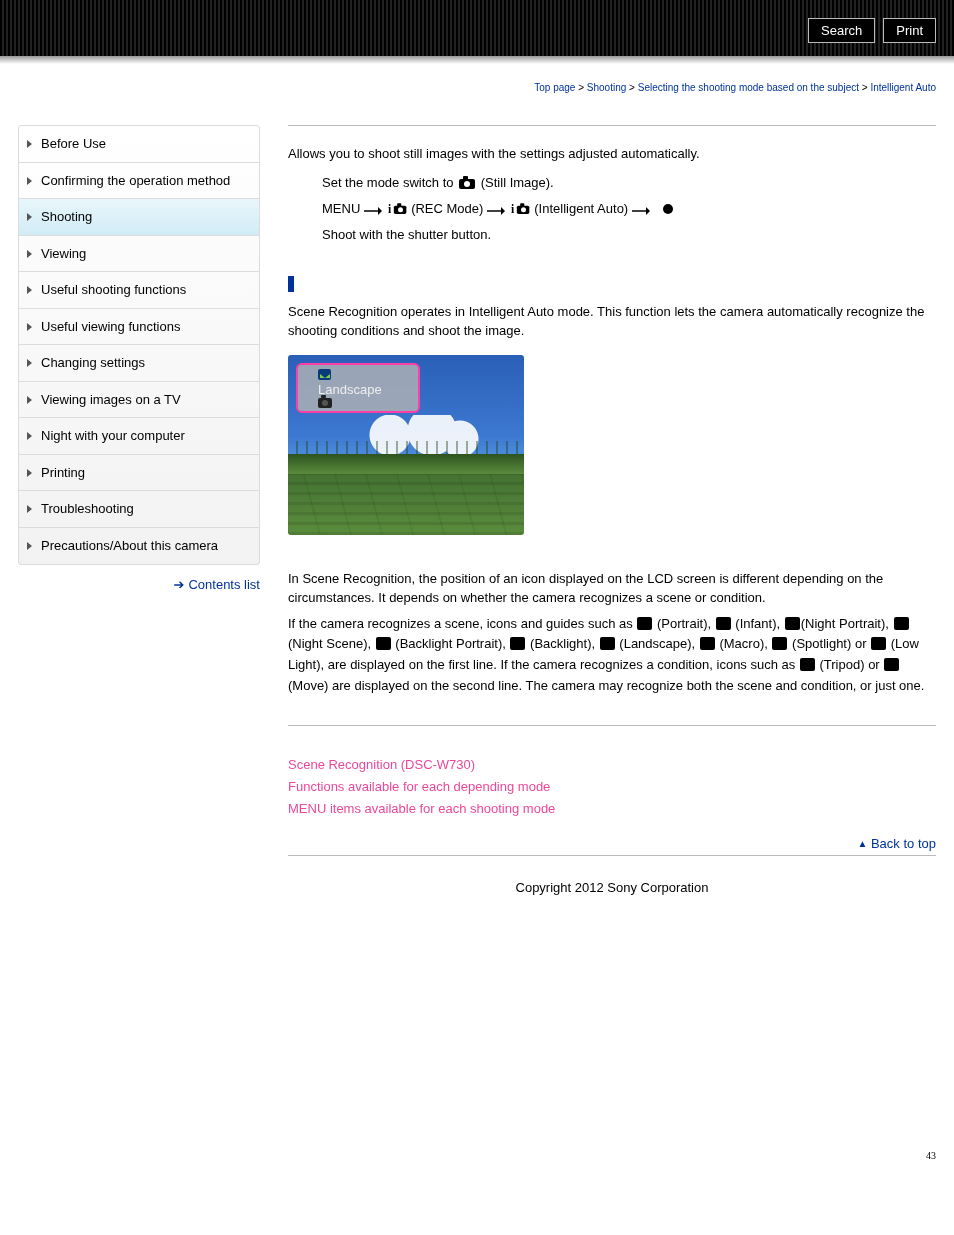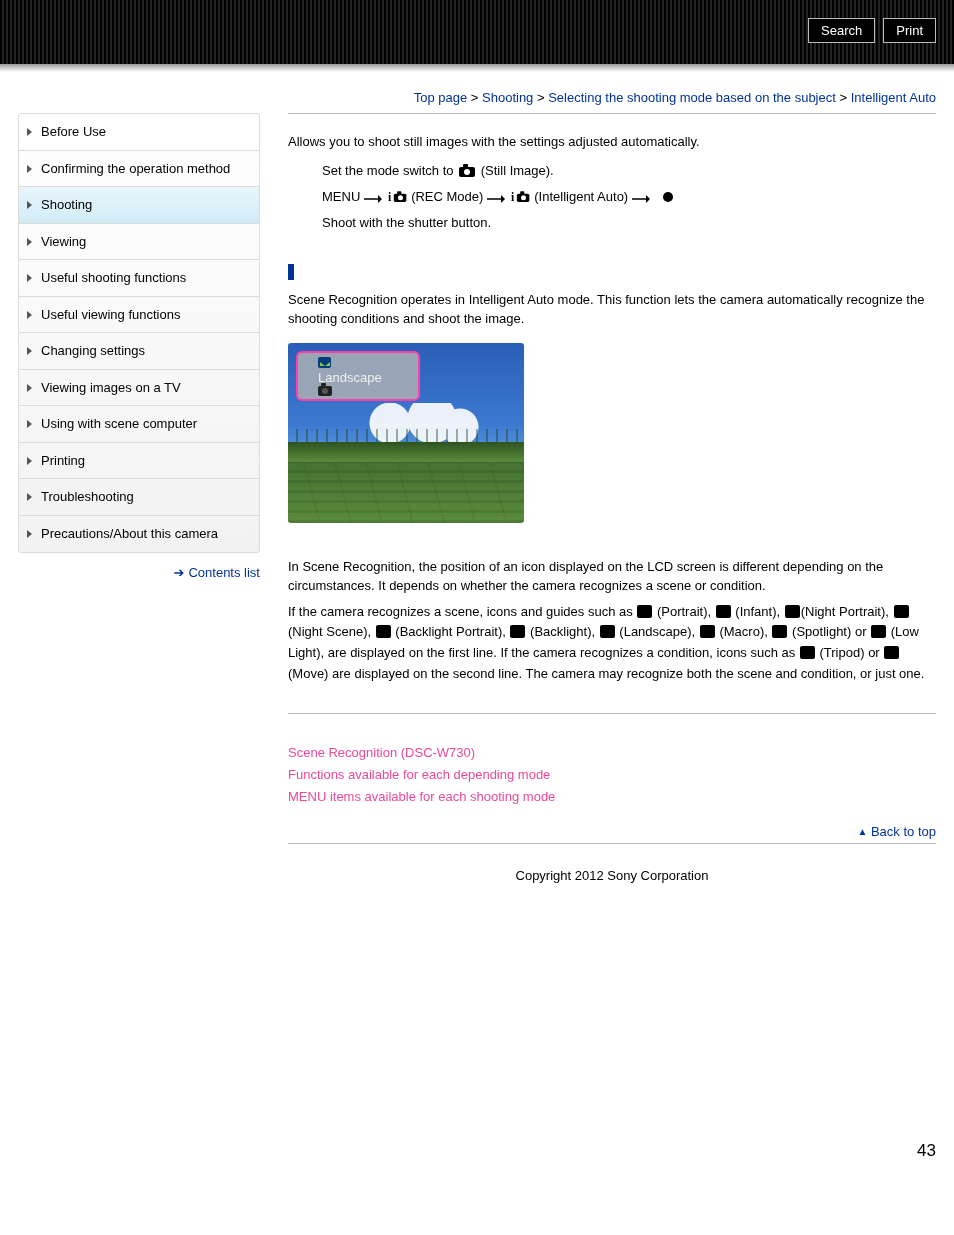--- a/index.html
+++ b/index.html
@@ -5,21 +5,21 @@
   * { box-sizing: border-box; }
   body {
     margin: 0;
     font-family: Arial, Helvetica, sans-serif;
     font-size: 13px;
     color: #000;
     background: #fff;
     width: 954px;
   }
   .header-bar {
-    height: 64px;
+    height: 56px;
     background: repeating-linear-gradient(90deg, #000 0 2px, #222 2px 4px);
     position: relative;
   }
   .header-bar::after {
     content: "";
     position: absolute;
     left: 0; right: 0; bottom: -8px; height: 8px;
     background: linear-gradient(#0006, transparent);
   }
   .header-btns {
@@ -33,23 +33,23 @@
     border: 1px solid #bbb;
     padding: 4px 12px;
     font-size: 13px;
     cursor: pointer;
   }
   .page {
     padding: 18px;
   }
   .breadcrumb {
     text-align: right;
-    font-size: 13px;
+    font-size: 10px;
     color: #003399;
-    margin: 8px 0 8px 0;
+    margin: 8px 0 32px 0;
   }
   .breadcrumb a { color: #003399; text-decoration: none; }
   .breadcrumb .sep { color: #000; }
   .layout { display: flex; gap: 28px; }
   .sidebar {
     width: 242px;
     flex-shrink: 0;
   }
   .sidebar-list {
     border: 1px solid #dcdcdc;
@@ -218,21 +218,22 @@
     padding-top: 8px;
   }
   .copyright {
     text-align: center;
     font-size: 13px;
     margin: 16px auto;
   }
   .pagenum {
     position: absolute;
     right: 18px; bottom: 14px;
-    font-size: 17px;
+    font-size: 10px;
+    font-family: Liberation Serif, serif;
   }
   .page-wrap { position: relative; min-height: 1175px; }
 </style>
 </head>
 <body>
 <div class="page-wrap">
 
 <div class="header-bar">
   <div class="header-btns">
     <button>Search</button>
@@ -257,21 +258,21 @@
     <aside class="sidebar">
       <div class="sidebar-list">
         <div class="item"><span>Before Use</span></div>
         <div class="item"><span>Confirming the operation method</span></div>
         <div class="item active"><span>Shooting</span></div>
         <div class="item"><span>Viewing</span></div>
         <div class="item"><span>Useful shooting functions</span></div>
         <div class="item"><span>Useful viewing functions</span></div>
         <div class="item"><span>Changing settings</span></div>
         <div class="item"><span>Viewing images on a TV</span></div>
-        <div class="item"><span>Using with scene computer</span></div>
+        <div class="item"><span>Night with your computer</span></div>
         <div class="item"><span>Printing</span></div>
         <div class="item"><span>Troubleshooting</span></div>
         <div class="item"><span>Precautions/About this camera</span></div>
       </div>
       <div class="contents-link">
         <span class="arrow">➔</span><a href="#">Contents list</a>
       </div>
     </aside>
 
     <main class="main">

